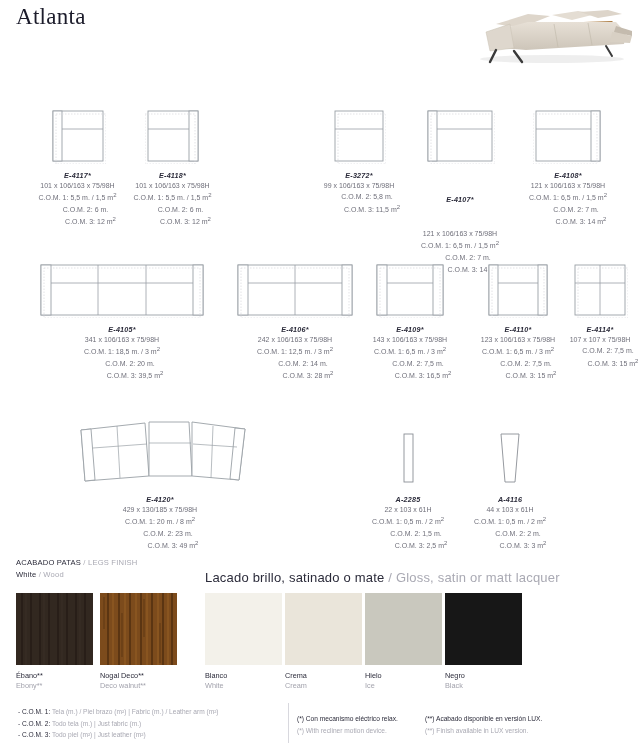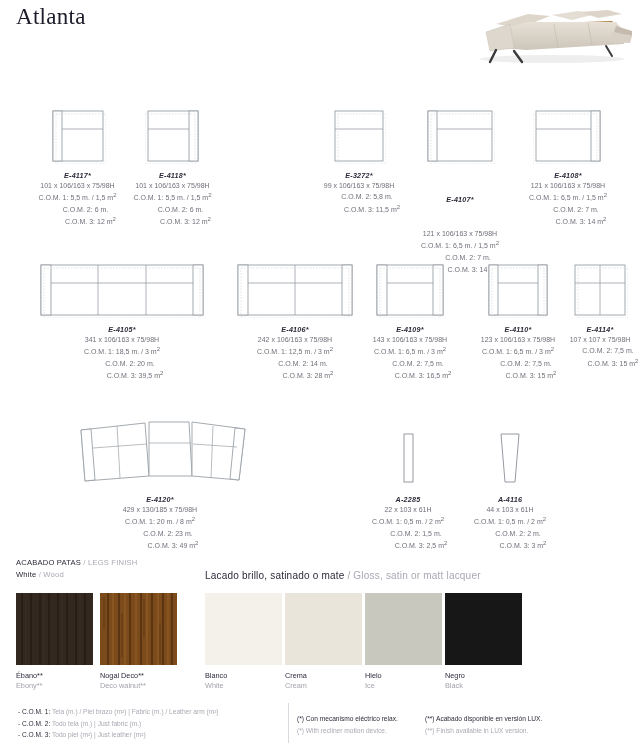--- a/index.html
+++ b/index.html
@@ -46,21 +46,21 @@
   .spec .ind2 { padding-left:16px; }
   .spec .ind3 { padding-left:26px; }
   sup { font-size:6px; vertical-align:super; }
 
   
   .finish-head { position:absolute; left:16px; top:558px; }
   .finish-head .l1 { font-size:7.6px; letter-spacing:.2px; }
   .finish-head .l2 { font-size:7.6px; margin-top:3px; letter-spacing:.2px; }
   .b { font-weight:normal; color:#2b2b3a; }
   .g { color:#a9a9b3; }
-  .finish-head2 { position:absolute; left:205px; top:570px; font-size:10px; letter-spacing:.2px; }
+  .finish-head2 { position:absolute; left:205px; top:570px; font-size:13px; letter-spacing:.2px; }
 
   .swatches { position:absolute; left:0; top:593px; width:640px; height:100px; }
   .sw { position:absolute; top:0; width:77px; }
   .sw .chip { width:77px; height:72px; }
   .sw .nm { font-size:7.3px; font-weight:normal; color:#2b2b3a; margin-top:6px; }
   .sw .en { font-size:7.3px; color:#a3a3ad; margin-top:1px; }
 
   
   .legend { position:absolute; left:18px; top:706px; font-size:6.6px; line-height:1.75; }
   .legend .g2 { color:#a9a9b3; }

